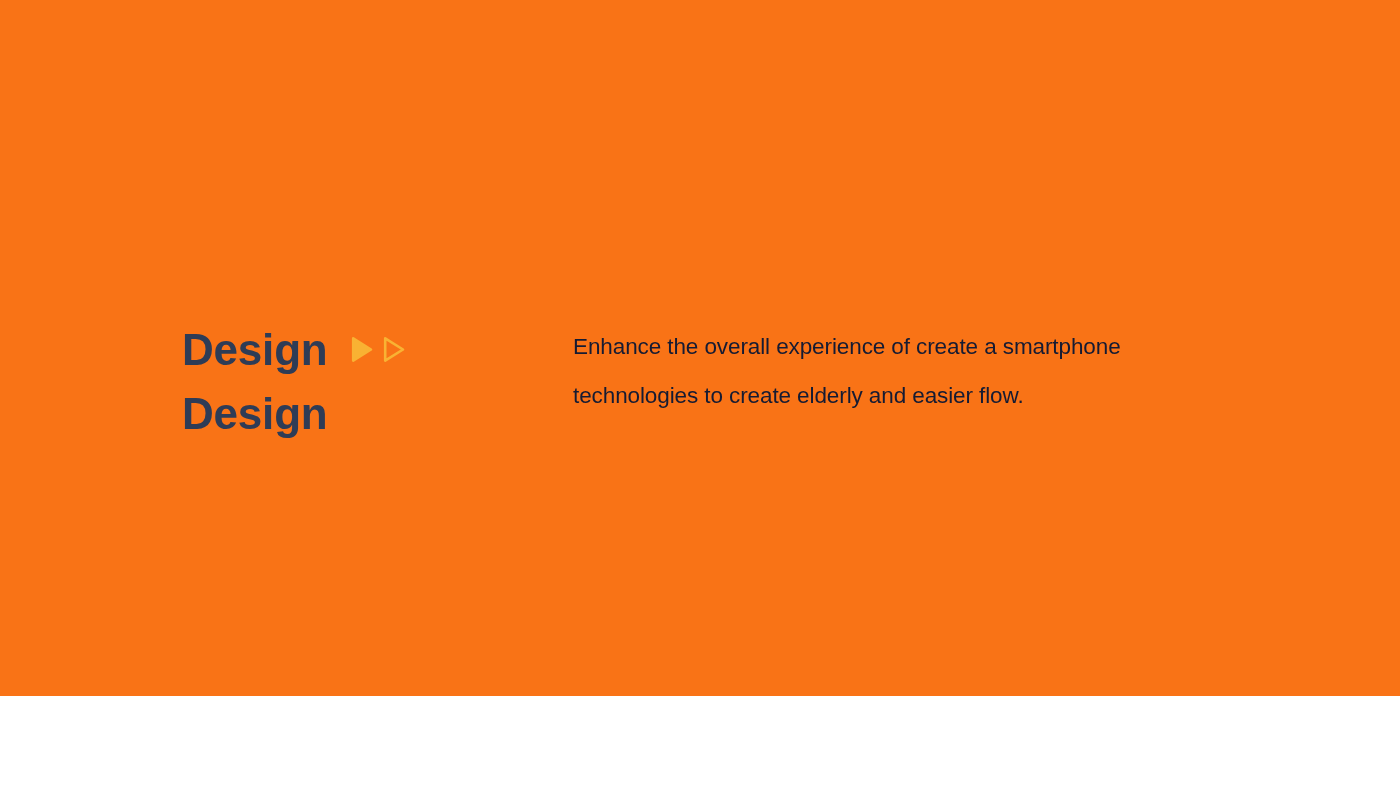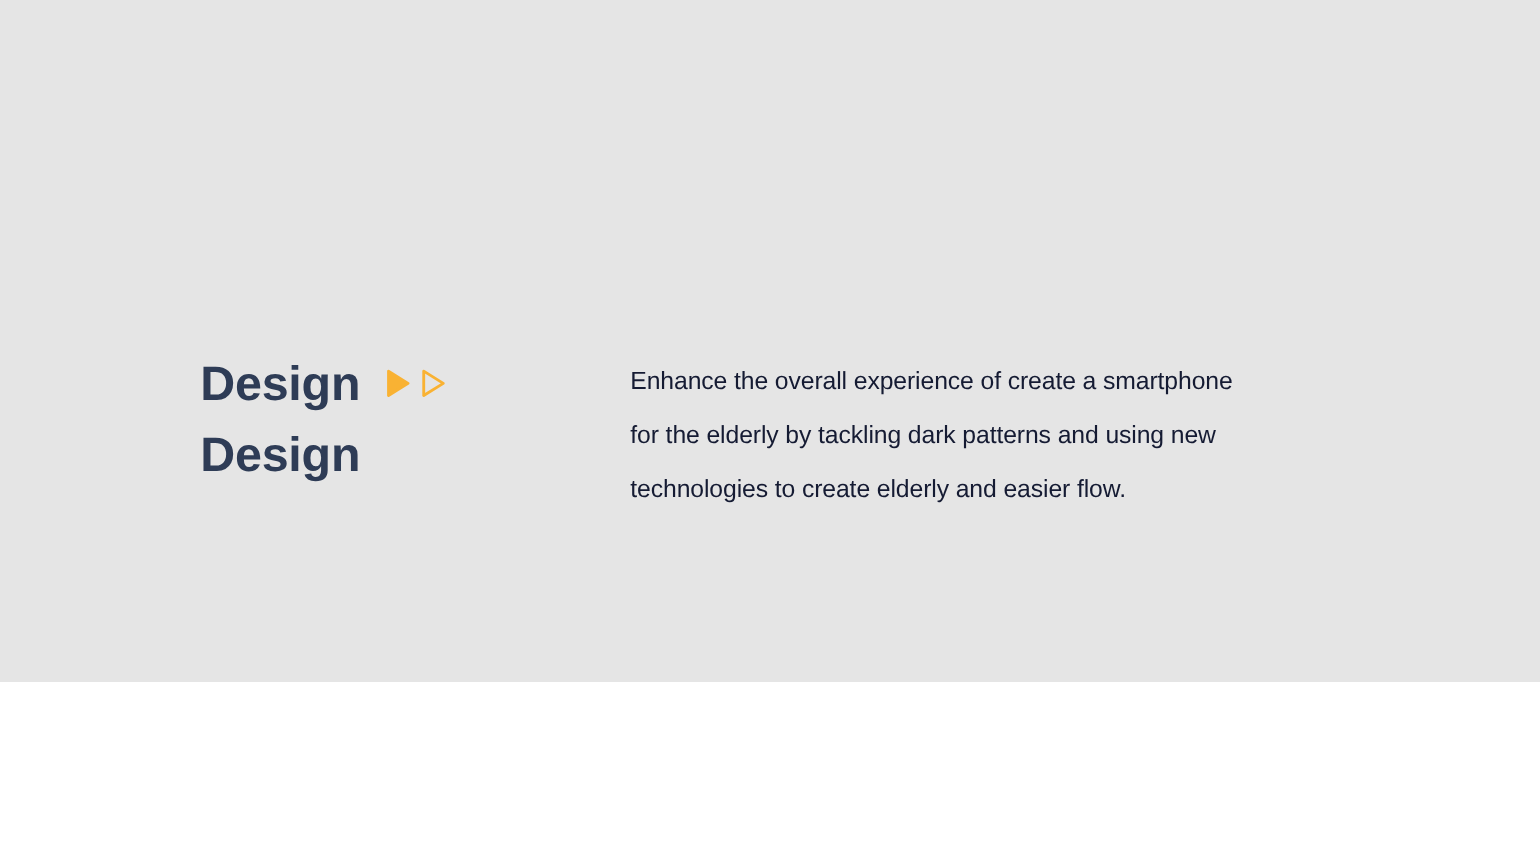--- a/index.html
+++ b/index.html
@@ -10,22 +10,22 @@
     width: 1400px;
     height: 788px;
     background: #ffffff;
     font-family: "Liberation Sans", sans-serif;
     overflow: hidden;
   }
 
   .slide {
     position: relative;
     width: 1400px;
-    height: 620px;
-    background: #e5e5e5;
+    height: 696px;
+    background: #f97316;
   }
 
   
   .heading-block {
     position: absolute;
     left: 182px;
     top: 318px;
     width: 340px;
   }
 
@@ -100,17 +100,16 @@
     </div>
 
     <div class="heading-line">
       <span class="heading-text">Design</span>
     </div>
 
   </div>
 
   <div class="brief-block">
     <div class="brief-line">Enhance the overall experience of create a smartphone</div>
-    <div class="brief-line">for the elderly by tackling dark patterns and using new</div>
     <div class="brief-line">technologies to create elderly and easier flow.</div>
   </div>
 
 </div>
 
 </body></html>

